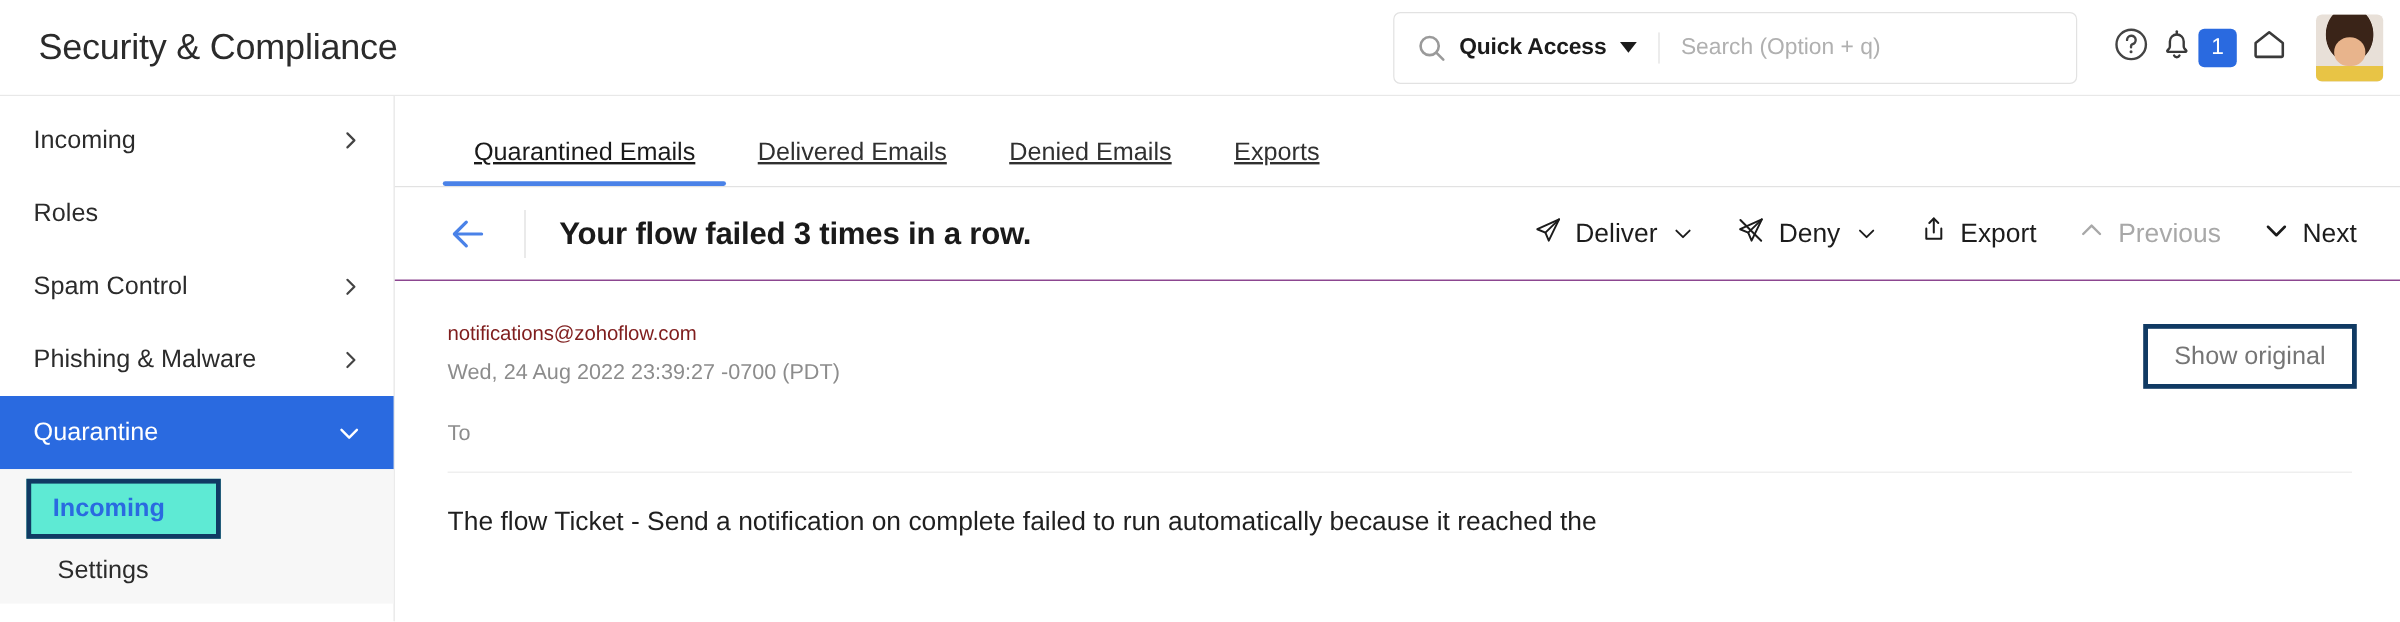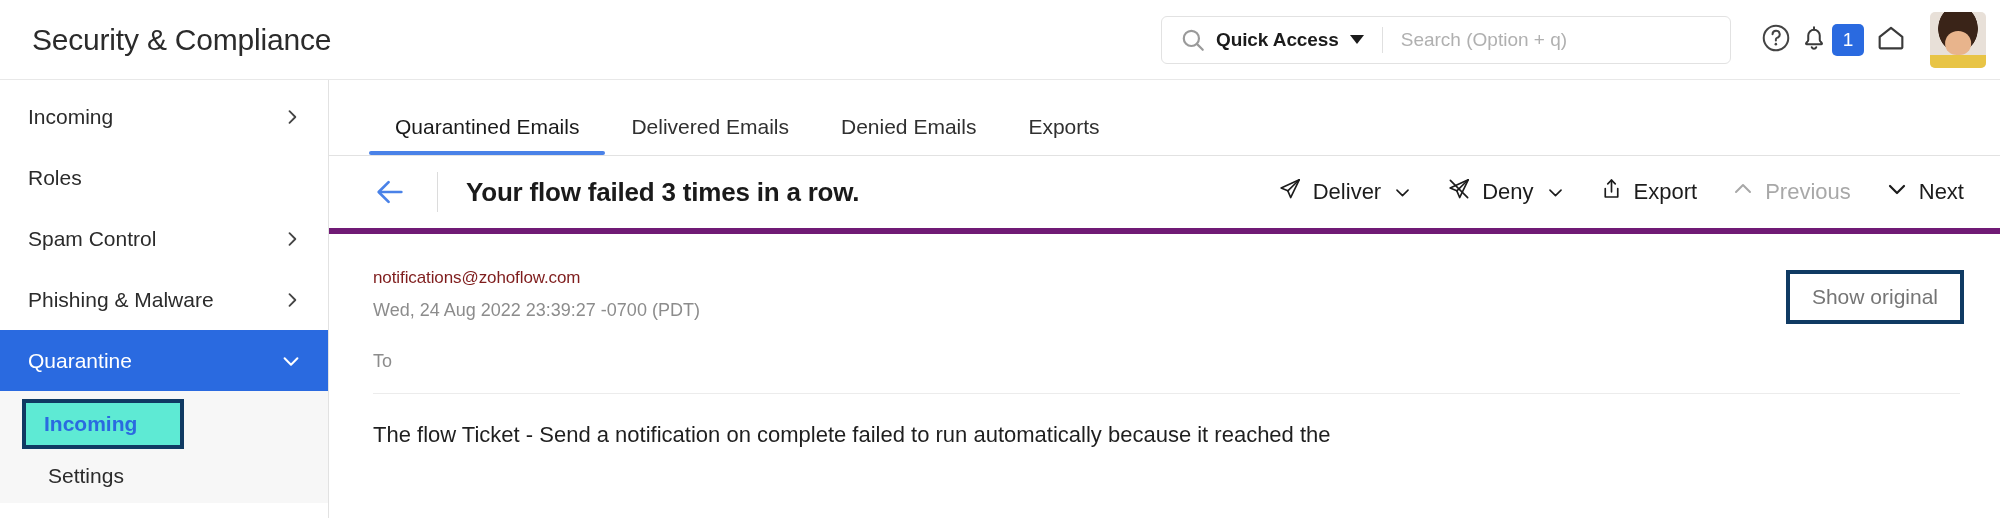--- a/index.html
+++ b/index.html
@@ -36,21 +36,21 @@
     align-items: center;
     gap: 0px;
     padding-right: 14px;
     height: 100%;
   }
 
   
   .searchwrap {
     display: flex;
     align-items: center;
-    height: 48px;
+    height: 60px;
     width: 570px;
     border: 1px solid #e2e2e2;
     border-radius: 6px;
     background: #fff;
     margin-right: 22px;
   }
   .search-icon { margin: 0 10px 0 18px; flex: none; display:flex; }
   .quick-access {
     font-size: 19px;
     color: #1b1b1b;
@@ -191,38 +191,39 @@
     border-bottom: 1px solid #e2e2e2;
     gap: 0px;
   }
   .tab {
     font-size: 21px;
     color: #303030;
     padding: 0 26px 16px 26px;
     cursor: pointer;
     white-space: nowrap;
     position: relative;
+    text-decoration: underline;
   }
   .tab.active { color: #1a1a1a; }
   .tab.active::after {
     content: "";
     position: absolute;
     left: 0; right: 0; bottom: 0;
     height: 4px;
     background: #4a82e8;
     border-radius: 2px;
   }
 
   
   .actionbar {
     height: 78px;
     display: flex;
     align-items: center;
     padding: 0 36px 0 44px;
-    border-bottom: 6px solid #701a75;
+    border-bottom: 1px solid #701a75;
   }
   .back-arrow { cursor: pointer; display:flex; align-items:center; }
   .vdiv { width:1px; height:40px; background:#dcdcdc; margin: 0 28px 0 30px; }
   .subject {
     font-size: 26px;
     font-weight: 700;
     color: #1a1a1a;
     letter-spacing: -0.2px;
     white-space: nowrap;
   }

